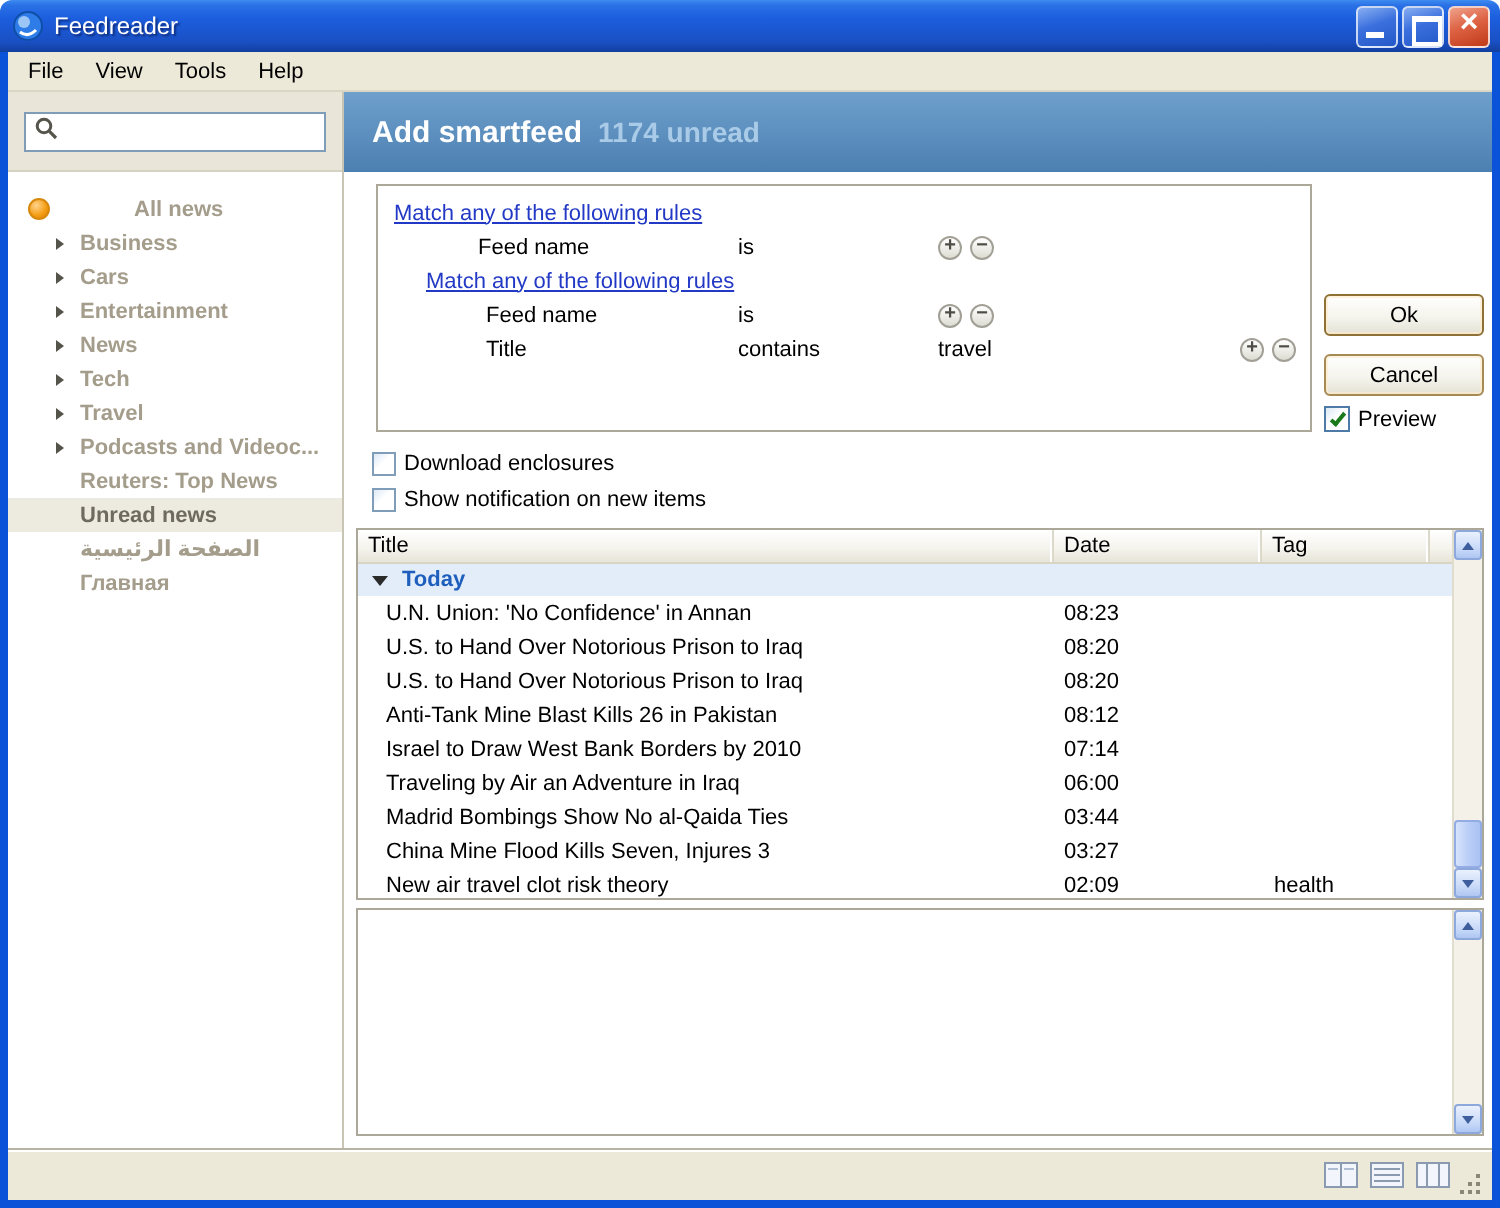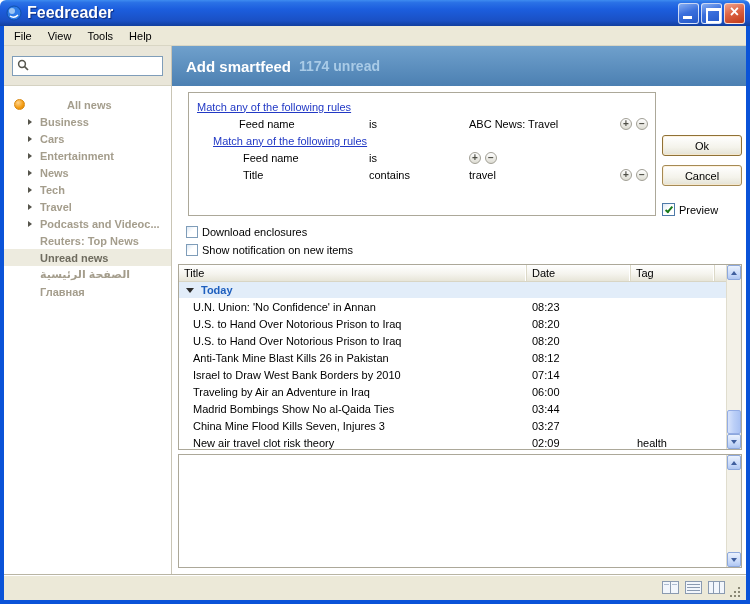--- a/index.html
+++ b/index.html
@@ -20,21 +20,21 @@
     height: 26px; flex: 0 0 26px;
     display: flex; align-items: center;
     padding: 0 5px 0 6px;
     border-radius: 6px 6px 0 0;
     background: linear-gradient(180deg,
       var(--titlebar-light,#3E8CF0) 0%, #2a71e6 10%,
       #1c5ede 35%, var(--titlebar-dark,#1A50C4) 80%, #123f9e 100%);
   }
   .app-icon { width:16px; height:16px; margin-right:5px; flex:0 0 16px; }
   .title-text {
-    color:#fff; font-weight:bold; font-size:16px; flex:1;
+    color:#fff; font-weight:normal; font-size:12px; flex:1;
     text-shadow: 1px 1px 1px rgba(0,0,40,.5);
   }
   .win-buttons { display:flex; gap:2px; }
   .win-btn {
     width:21px; height:21px; border-radius:3px; position:relative;
     border:1px solid rgba(255,255,255,.75);
   }
   .btn-min, .btn-max { background: linear-gradient(160deg,#87aef2 0%,#3a6fdd 45%,#2458c8 100%); }
   .btn-close { background: linear-gradient(160deg,#f0a28c 0%,#dd6344 45%,#c03a18 100%); }
   .btn-min::after { content:""; position:absolute; left:4px; bottom:4px; width:9px; height:3px; background:#fff; }
@@ -130,21 +130,21 @@
   .action-col { width:80px; margin-left:6px; padding-top:6px; display:flex; flex-direction:column;justify-content:flex-end; }
   .xp-btn {
     width:80px; height:21px; border-radius:3px; cursor:pointer;
     border:1px solid #A58A54;
     background: linear-gradient(180deg,#FFFFFF 0%,#F4F3EB 60%,#E4E2D4 100%);
     font:11px "Liberation Sans","DejaVu Sans",sans-serif;
     box-shadow: inset 0 0 0 1px rgba(255,235,200,.6);
   }
   .xp-btn.default { border-color:#8F7136; }
   .xp-btn + .xp-btn { margin-top:9px; }
-  .check-row { display:flex; align-items:center; gap:4px; margin-top:17px; cursor:default; }
+  .check-row { display:flex; align-items:center; gap:4px; margin-top:5px; cursor:default; }
   .checkbox {
     width:13px; height:13px; border:1px solid #4E7AA8; background:linear-gradient(135deg,#DCE8F5,#fff 45%);
     display:flex; align-items:flex-start; justify-content:center;
   }
   .checkbox .check-icon { display:none; width:4px; height:8px; border-right:2px solid #1A7A1A; border-bottom:2px solid #1A7A1A; transform:rotate(40deg); margin-top:1px; }
   .checkbox.checked .check-icon { display:block; }
   
   .options { margin-top:8px; padding-left:8px; }
   .options .check-row { margin-top:0; height:16px; }
   .options .check-row + .check-row { margin-top:2px; }
@@ -317,21 +317,20 @@
         <div class="content">
           <div class="top-row">
 
             <div class="rules-box">
               <div class="rule-link-row">
                 <a>Match any of the following rules</a>
               </div>
               <div class="rule-row">
                 <span class="rule-field">Feed name</span>
                 <span class="rule-op">is</span>
-                <span class="rule-value">ABC News: Travel</span>
                 <span class="rule-btns">
                   <span class="circle-btn plus"></span>
                   <span class="circle-btn minus"></span>
                 </span>
               </div>
               <div class="rule-link-row indent">
                 <a>Match any of the following rules</a>
               </div>
               <div class="rule-row indent2">
                 <span class="rule-field">Feed name</span>

